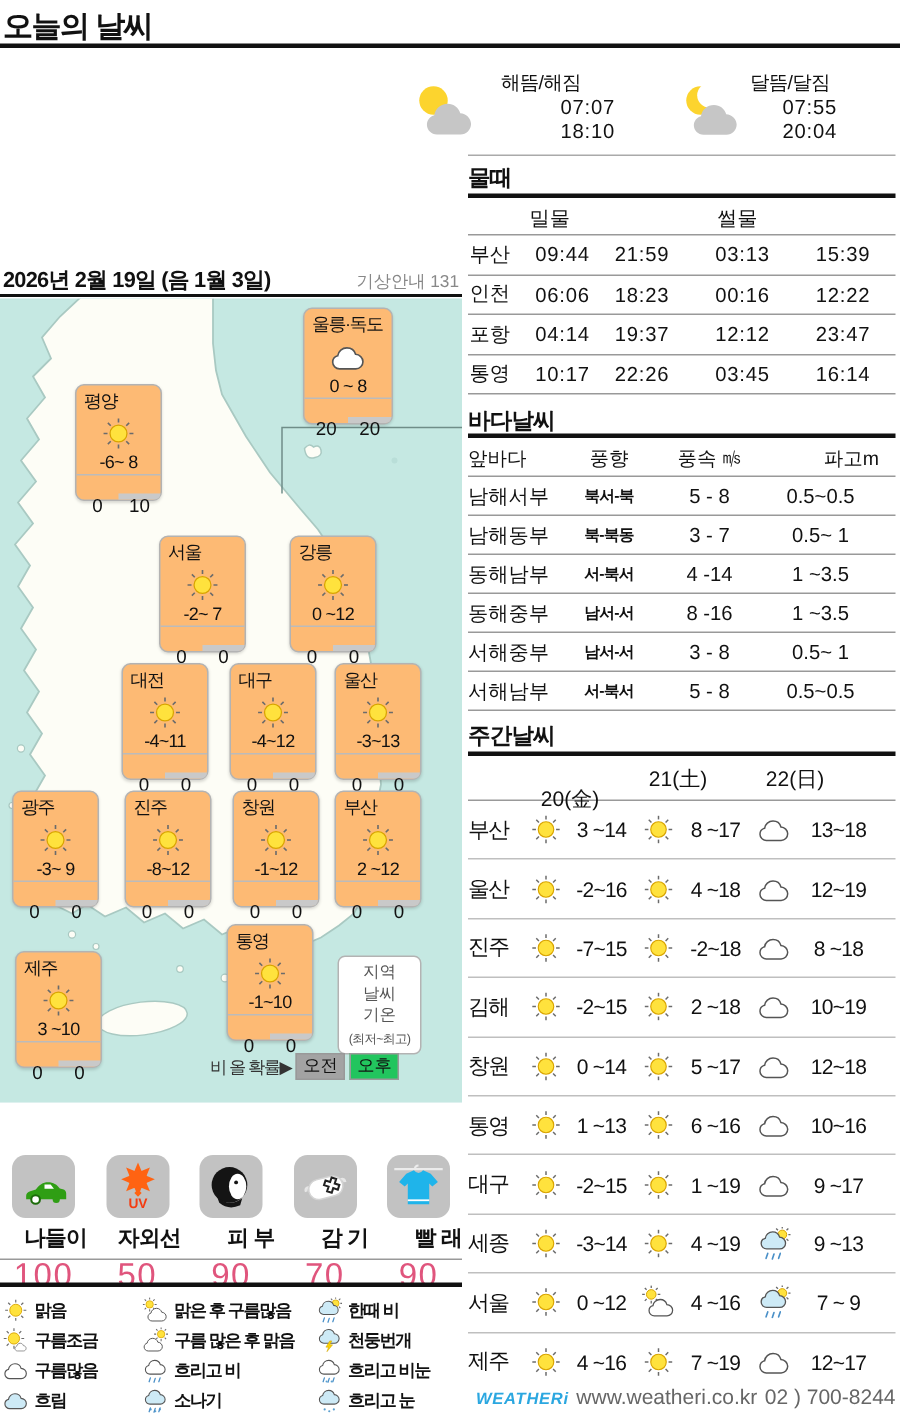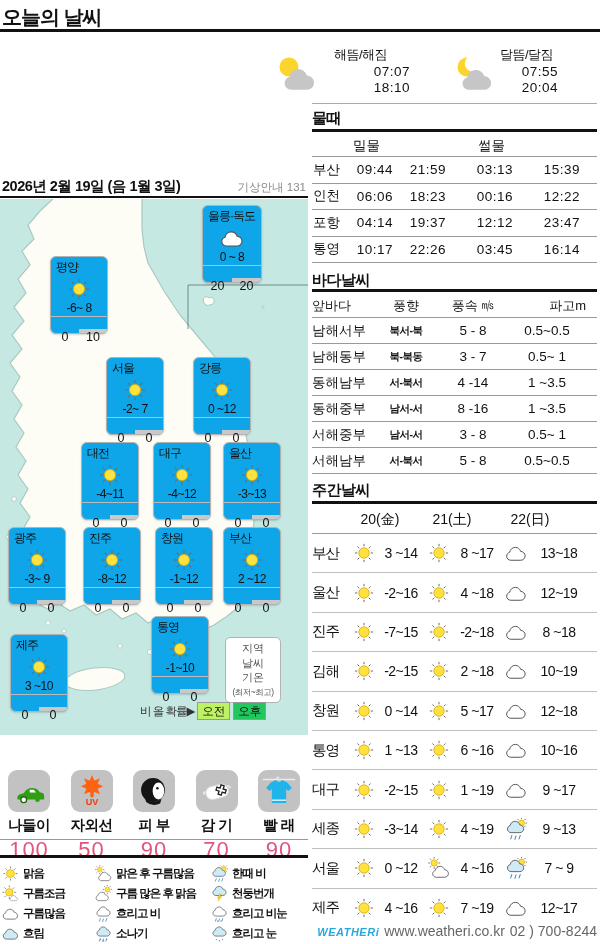--- a/index.html
+++ b/index.html
@@ -41,43 +41,43 @@
   .wk-row .tp{text-align:center;letter-spacing:-0.5px;font-size:14px;}
   
   .footer{left:312px;top:923px;width:285px;display:flex;justify-content:flex-end;align-items:baseline;gap:5px;}
   .logo{font-size:11px;font-weight:bold;font-style:italic;color:#2ba7e0;letter-spacing:0.5px;}
   .foot-txt{font-size:14px;color:#666;}
   
   .date-row{left:2px;top:177px;font-size:14.5px;font-weight:bold;letter-spacing:-0.5px;}
   .wx-info{left:222px;top:180px;width:84px;text-align:right;font-size:11.5px;color:#888;}
   .date-rule{left:0;top:196px;width:308px;height:2px;background:#111;}
   .map{left:0;top:199px;width:308px;height:536px;background:#c5e8e2;overflow:hidden;}
-  .citybox{position:absolute;width:56px;background:#0ea5e9;border:1px solid #b3b3b3;border-radius:6px;
+  .citybox{position:absolute;width:56px;background:#fdba74;border:1px solid #b3b3b3;border-radius:6px;
            box-shadow:0 1px 2px rgba(0,0,0,0.15);}
   .citybox .cb-name{font-size:12px;padding:2px 0 0 5px;letter-spacing:-1px;white-space:nowrap;}
   .citybox .cb-ic{text-align:center;line-height:0;padding-top:1px;}
   .citybox .cb-temp{text-align:center;font-size:12px;letter-spacing:-0.5px;padding-bottom:1px;}
   .citybox .cb-prob{display:flex;height:16px;border-top:1px solid #bbb;font-size:12.5px;}
   .citybox .cb-prob .am,.citybox .cb-prob .pm{flex:1;text-align:center;line-height:16px;margin-top:12px;}
   .citybox .cb-prob .pm{background:#c9c9c9;border-radius:0 0 5px 0;}
   .citybox .cb-prob .am{border-radius:0 0 0 5px;}
   .maplegend{position:absolute;left:225px;top:438px;width:54px;background:#fff;border:1px solid #b3b3b3;
              border-radius:5px;text-align:center;color:#555;font-size:11px;line-height:14.5px;padding:3px 0;}
   .maplegend .sm{font-size:8.5px;letter-spacing:-0.5px;}
   .rain-note{position:absolute;left:140px;top:503px;display:flex;align-items:center;gap:3px;}
   .rain-note .lbl{font-size:11.5px;color:#333;letter-spacing:-1px;}
-  .rain-note .cell{width:31px;height:16px;border:1px solid #999;background:#bef264;font-size:11.5px;
+  .rain-note .cell{width:31px;height:16px;border:1px solid #999;background:#a3a3a3;font-size:11.5px;
                    text-align:center;line-height:16px;}
   .rain-note .cell.pm{background:#22c55e;}
   
   .indices{left:0;top:735px;width:308px;display:flex;justify-content:space-between;padding:0;}
   .idx{width:58px;text-align:center;margin-top:33px;}
   .idx .sq{width:42px;height:42px;margin:2px auto 0;background:#c2c2c2;border-radius:9px;
            display:flex;align-items:center;justify-content:center;}
-  .idx .lb{font-size:14.5px;font-weight:bold;margin-top:4px;letter-spacing:-0.5px;}
+  .idx .lb{font-size:14.5px;font-weight:bold;margin-top:4px;letter-spacing:-0.5px;text-align:right;}
   .idx .vl{font-size:22px;color:#e0557d;margin-top:2px;letter-spacing:1px;}
   .thin-rule{left:0;top:839px;width:308px;height:1px;background:#999;}
   
   .legend{left:0;top:855px;width:308px;border-top:3px solid #111;padding:5px 2px 0 2px;box-sizing:border-box;
           display:grid;grid-template-columns:93px 116px 95px;grid-auto-rows:20px;}
   .lg-item{display:flex;align-items:center;gap:4px;overflow:hidden;}
   .lg-item .lgi{line-height:0;flex:0 0 auto;}
   .lg-item .lgt{font-size:11.5px;font-weight:bold;letter-spacing:-1px;white-space:nowrap;}
 </style>
 </head>
@@ -194,21 +194,21 @@
     <span class="sp">5 - 8</span>
     <span class="wv">0.5~0.5</span>
         </div>
       </div>
   </div>
 
   <div class="abs sec-title" style="left:312px;top:481px;">주간날씨</div>
   <div class="abs sec-rule" style="left:312px;top:501px;"></div>
   <div class="abs" style="left:312px;top:507px;width:285px;">
     <div class="wk-headrow">
-      <span style="left:36px;">20(金)</span>
+      <span style="left:36px;margin-top:13px;">20(金)</span>
       <span style="left:108px;">21(土)</span>
       <span style="left:186px;">22(日)</span>
     </div>
     <div id="weekly-rows">
         <div class="wk-row">
           <span class="city">부산</span>
           <span class="ic"><svg width="22" height="22" viewBox="0 0 20 20" xmlns="http://www.w3.org/2000/svg">
               <line x1="16.1" y1="10.0" x2="18.3" y2="10.0" stroke="#6b6b6b" stroke-width="0.9"></line>
               <line x1="14.3" y1="14.3" x2="15.9" y2="15.9" stroke="#6b6b6b" stroke-width="0.9"></line>
               <line x1="10.0" y1="16.1" x2="10.0" y2="18.3" stroke="#6b6b6b" stroke-width="0.9"></line>

